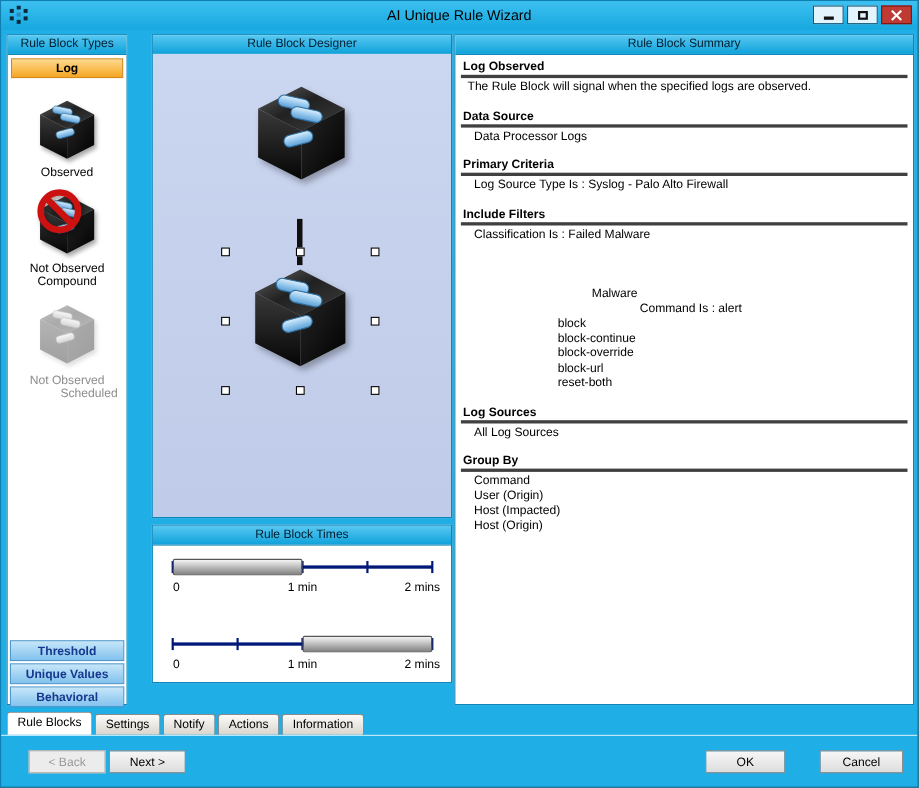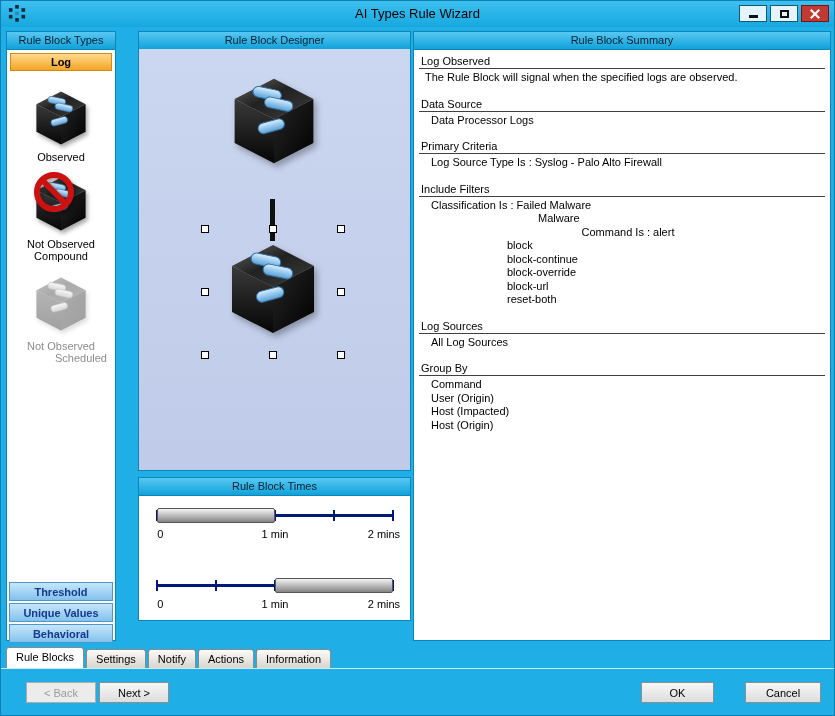--- a/index.html
+++ b/index.html
@@ -55,21 +55,21 @@
   .range-bar{position:absolute;top:8px;height:15px;background:linear-gradient(#F4F4F4,#848484);
              border:1px solid #565656;border-radius:2px;box-sizing:border-box;}
   .tick-lbl{position:absolute;top:28px;font-size:11px;color:#000;transform:translateX(-50%);white-space:nowrap;}
   .tick-lbl.l0{left:2px;transform:translateX(-30%);}
   .tick-lbl.l50{left:50%;}
   .tick-lbl.l100{left:100%;transform:translateX(-78%);}
   
   .summary-panel{left:412px;top:30px;width:418px;height:610px;}
   .summary-body{position:absolute;left:0;right:0;top:17px;bottom:0;padding:6px 5px;overflow:hidden;box-sizing:border-box;}
   .sum-sec{margin-bottom:13px;}
-  .sum-title{font-size:11px;font-weight:normal;color:#000;border-bottom:1px solid #404040;padding:0 0 1px 2px;margin-bottom:2px;}
+  .sum-title{font-size:11px;font-weight:bold;color:#000;border-bottom:3px solid #404040;padding:0 0 1px 2px;margin-bottom:2px;}
   .sum-line{font-size:11px;color:#000;line-height:13.5px;white-space:nowrap;}
   
   .tabstrip{position:absolute;left:0;right:0;top:647px;height:21px;display:flex;align-items:flex-end;padding-left:5px;
             border-bottom:1px solid #CBEDFB;box-sizing:border-box;}
   .tab{height:18px;line-height:18px;padding:0 9px;font-size:11px;background:linear-gradient(#FBFBF9,#D9D5CD);
        border:1px solid #8A8A8A;border-bottom:none;border-radius:3px 3px 0 0;margin-right:2px;color:#000;}
   .tab.active{background:#fff;height:20px;position:relative;z-index:2;}
   
   .btn{position:absolute;top:681px;height:21px;background:linear-gradient(#F7F7F7,#DDDDDD);border:1px solid #8E8E8E;
        font-size:11px;text-align:center;line-height:20px;box-sizing:border-box;color:#000;}
@@ -121,21 +121,21 @@
       <g fill="#0A2A3C">
         <rect x="8" y="0" width="4" height="4"></rect>
           <rect x="15" y="3.5" width="4" height="4"></rect>
         <rect x="15" y="11" width="4" height="4"></rect>
           <rect x="8" y="14.5" width="4" height="4"></rect>
         <rect x="1" y="11" width="4" height="4"></rect>
           <rect x="1" y="3.5" width="4" height="4"></rect>
         <rect x="8" y="7.2" width="4" height="4" fill="#2C88B8"></rect>
       </g>
     </svg>
-    <div class="title">AI Types Rule Wizard</div>
+    <div class="title">AI Unique Rule Wizard</div>
     <div class="win-controls">
       <div class="wbtn">
           <div class="glyph-min"></div>
         </div>
       <div class="wbtn">
           <div class="glyph-max"></div>
         </div>
       <div class="wbtn close">
           <div class="glyph-x"></div>
         </div>
@@ -250,21 +250,21 @@
           <div class="sum-title">Data Source</div>
           <div class="sum-line" style="padding-left: 12px;">Data Processor Logs</div>
         </div>
         <div class="sum-sec">
           <div class="sum-title">Primary Criteria</div>
           <div class="sum-line" style="padding-left: 12px;">Log Source Type Is : Syslog - Palo Alto Firewall</div>
         </div>
         <div class="sum-sec">
           <div class="sum-title">Include Filters</div>
           <div class="sum-line" style="padding-left: 12px;">Classification Is : Failed Malware</div>
-          <div class="sum-line" style="padding-left: 119px;">Malware</div>
+          <div class="sum-line" style="padding-left: 119px; margin-top: 41px;">Malware</div>
           <div class="sum-line" style="padding-left: 12px; text-align: center;">Command Is : alert</div>
           <div class="sum-line" style="padding-left: 88px;">block</div>
           <div class="sum-line" style="padding-left: 88px;">block-continue</div>
           <div class="sum-line" style="padding-left: 88px;">block-override</div>
           <div class="sum-line" style="padding-left: 88px;">block-url</div>
           <div class="sum-line" style="padding-left: 88px;">reset-both</div>
         </div>
         <div class="sum-sec">
           <div class="sum-title">Log Sources</div>
           <div class="sum-line" style="padding-left: 12px;">All Log Sources</div>

